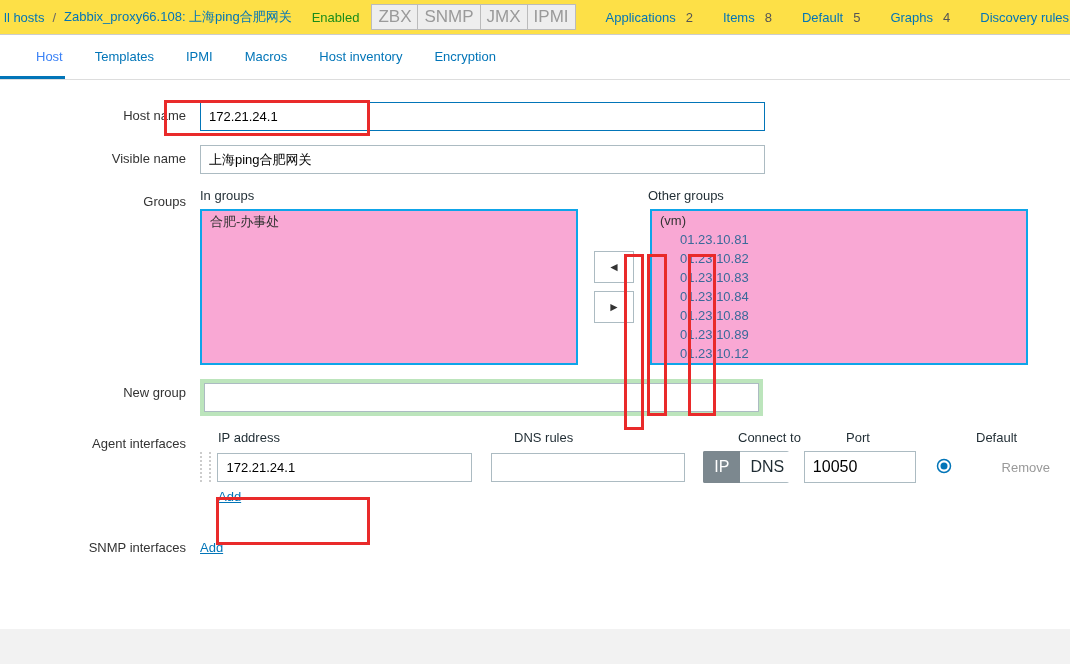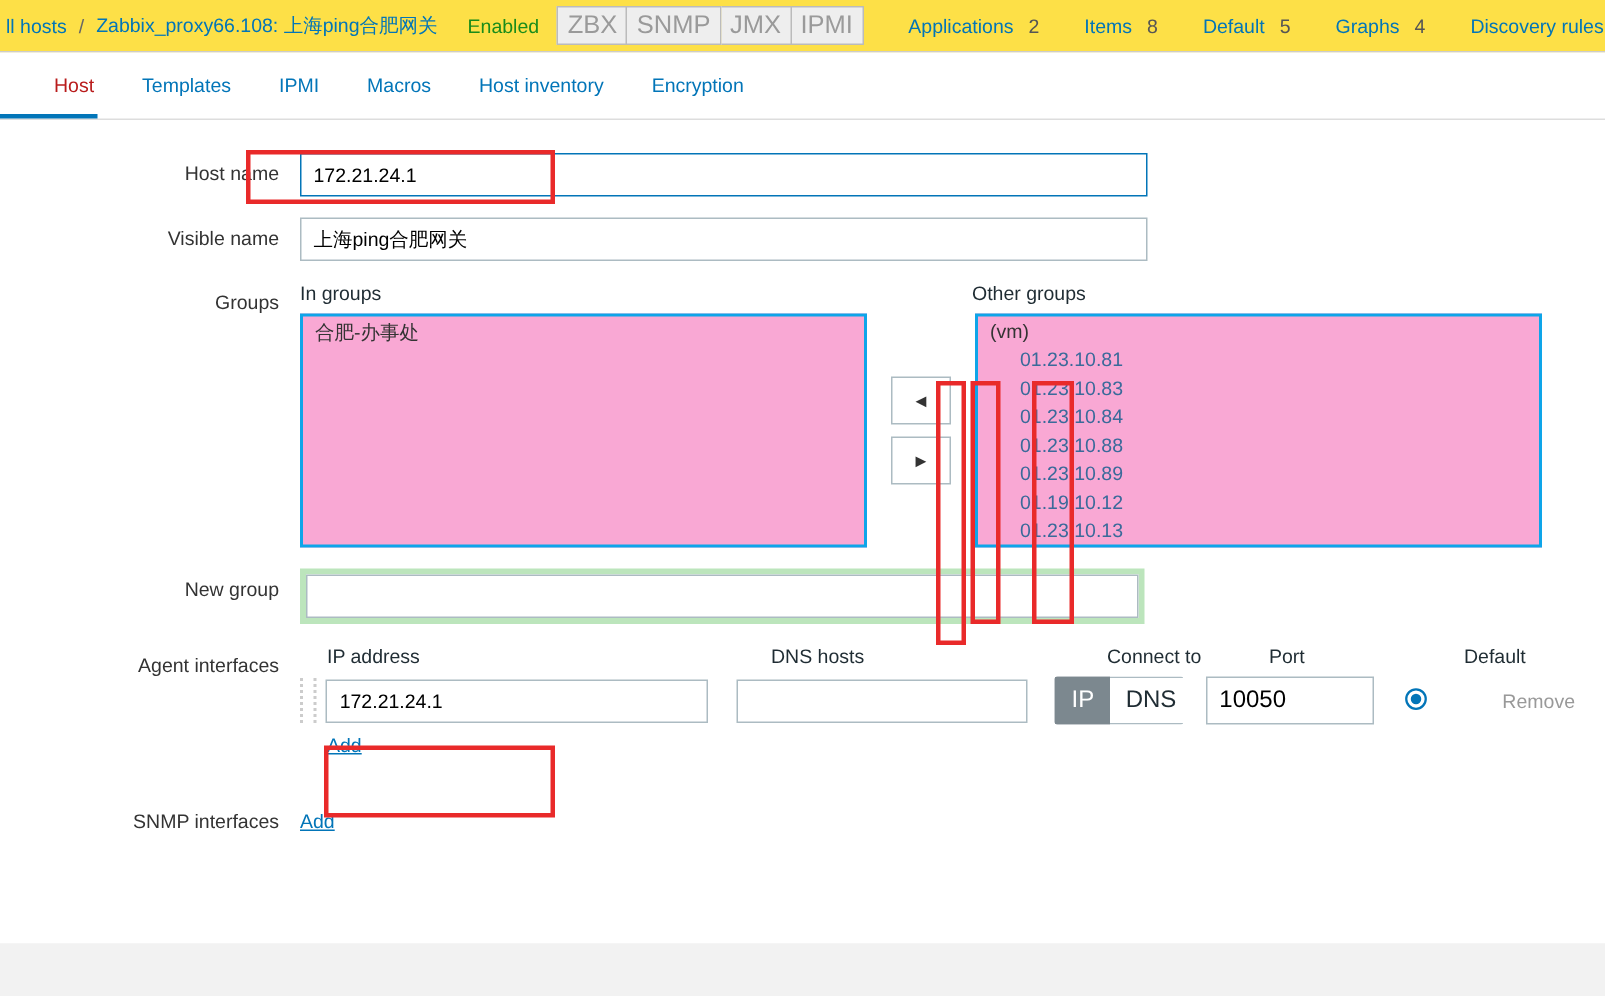--- a/index.html
+++ b/index.html
@@ -12,21 +12,21 @@
   .topbar .proto-group { display: inline-flex; }
   .topbar .proto-btn { border: 1px solid #bbb; background: #eeeeee; color: #9a9a9a; padding: 2px 6px; font-size: 17px; cursor: pointer; }
   .topbar .proto-btn + .proto-btn { border-left: none; }
   .topbar .count { color: #555; margin-left: 2px; }
   .topbar .spacer { flex:0 0 18px; }
   
   .page { background: #fff; padding: 0 0 60px 0; }
   
   .tabs { display: flex; gap: 28px; padding: 14px 0 0 0; border-bottom: 1px solid #ddd; }
   .tabs .tab { color: #0275b8; padding: 0 2px 12px 2px; cursor: pointer; }
-  .tabs .tab.active { color: #b91c1c; border-bottom: 3px solid #0275b8; font-weight: normal; padding-left: 36px; }
+  .tabs .tab.active { color: #3b82f6; border-bottom: 3px solid #0275b8; font-weight: normal; padding-left: 36px; }
   
   .form { padding-top: 22px; }
   .row { display: flex; align-items: flex-start; margin-bottom: 14px; }
   .row > label.lbl { width: 200px; text-align: right; padding-right: 14px; padding-top: 6px; color: #333; }
   .row .field { flex: 0 0 auto; }
   
   input.text { border: 1px solid #acbbc2; padding: 6px 8px; font-size: 13px; width: 565px; background: #fff; }
   input.text.focused { border-color: #0275b8; }
   
   .groups-wrap { display: inline-block; }
@@ -139,25 +139,26 @@
           <div class="listbox">
             <div class="opt">合肥-办事处</div>
           </div>
           <div class="shuttle">
             <button>◄</button>
             <button>►</button>
           </div>
           <div class="listbox">
             <div class="opt heading">(vm)</div>
             <div class="opt ind">01.23.10.81</div>
+            <div class="opt ind">01.23.10.82</div>
             <div class="opt ind">01.23.10.83</div>
             <div class="opt ind">01.23.10.84</div>
             <div class="opt ind">01.23.10.88</div>
             <div class="opt ind">01.23.10.89</div>
-            <div class="opt ind">01.19.10.12</div>
+            <div class="opt ind">01.23.10.12</div>
             <div class="opt ind">01.23.10.13</div>
           </div>
         </div>
       </div>
     </div>
 
     <div class="row">
       <label class="lbl">New group</label>
       <div class="field">
         <div class="newgroup-box">
@@ -165,21 +166,21 @@
         </div>
       </div>
     </div>
 
     <div class="row">
       <label class="lbl">Agent interfaces</label>
       <div class="field" style="width:850px;">
         <div class="iface-head">
           <div style="width:18px;"></div>
           <div class="col-ip">IP address</div>
-          <div class="col-dns">DNS hosts</div>
+          <div class="col-dns">DNS rules</div>
           <div class="col-conn">Connect to</div>
           <div class="col-port">Port</div>
           <div class="col-def">Default</div>
         </div>
         <div class="iface-row">
           <div class="drag"></div>
           <input class="ip" value="172.21.24.1" style="">
           <div class="gap"></div>
           <input class="dns" value="" style="">
           <div class="gap"></div>

